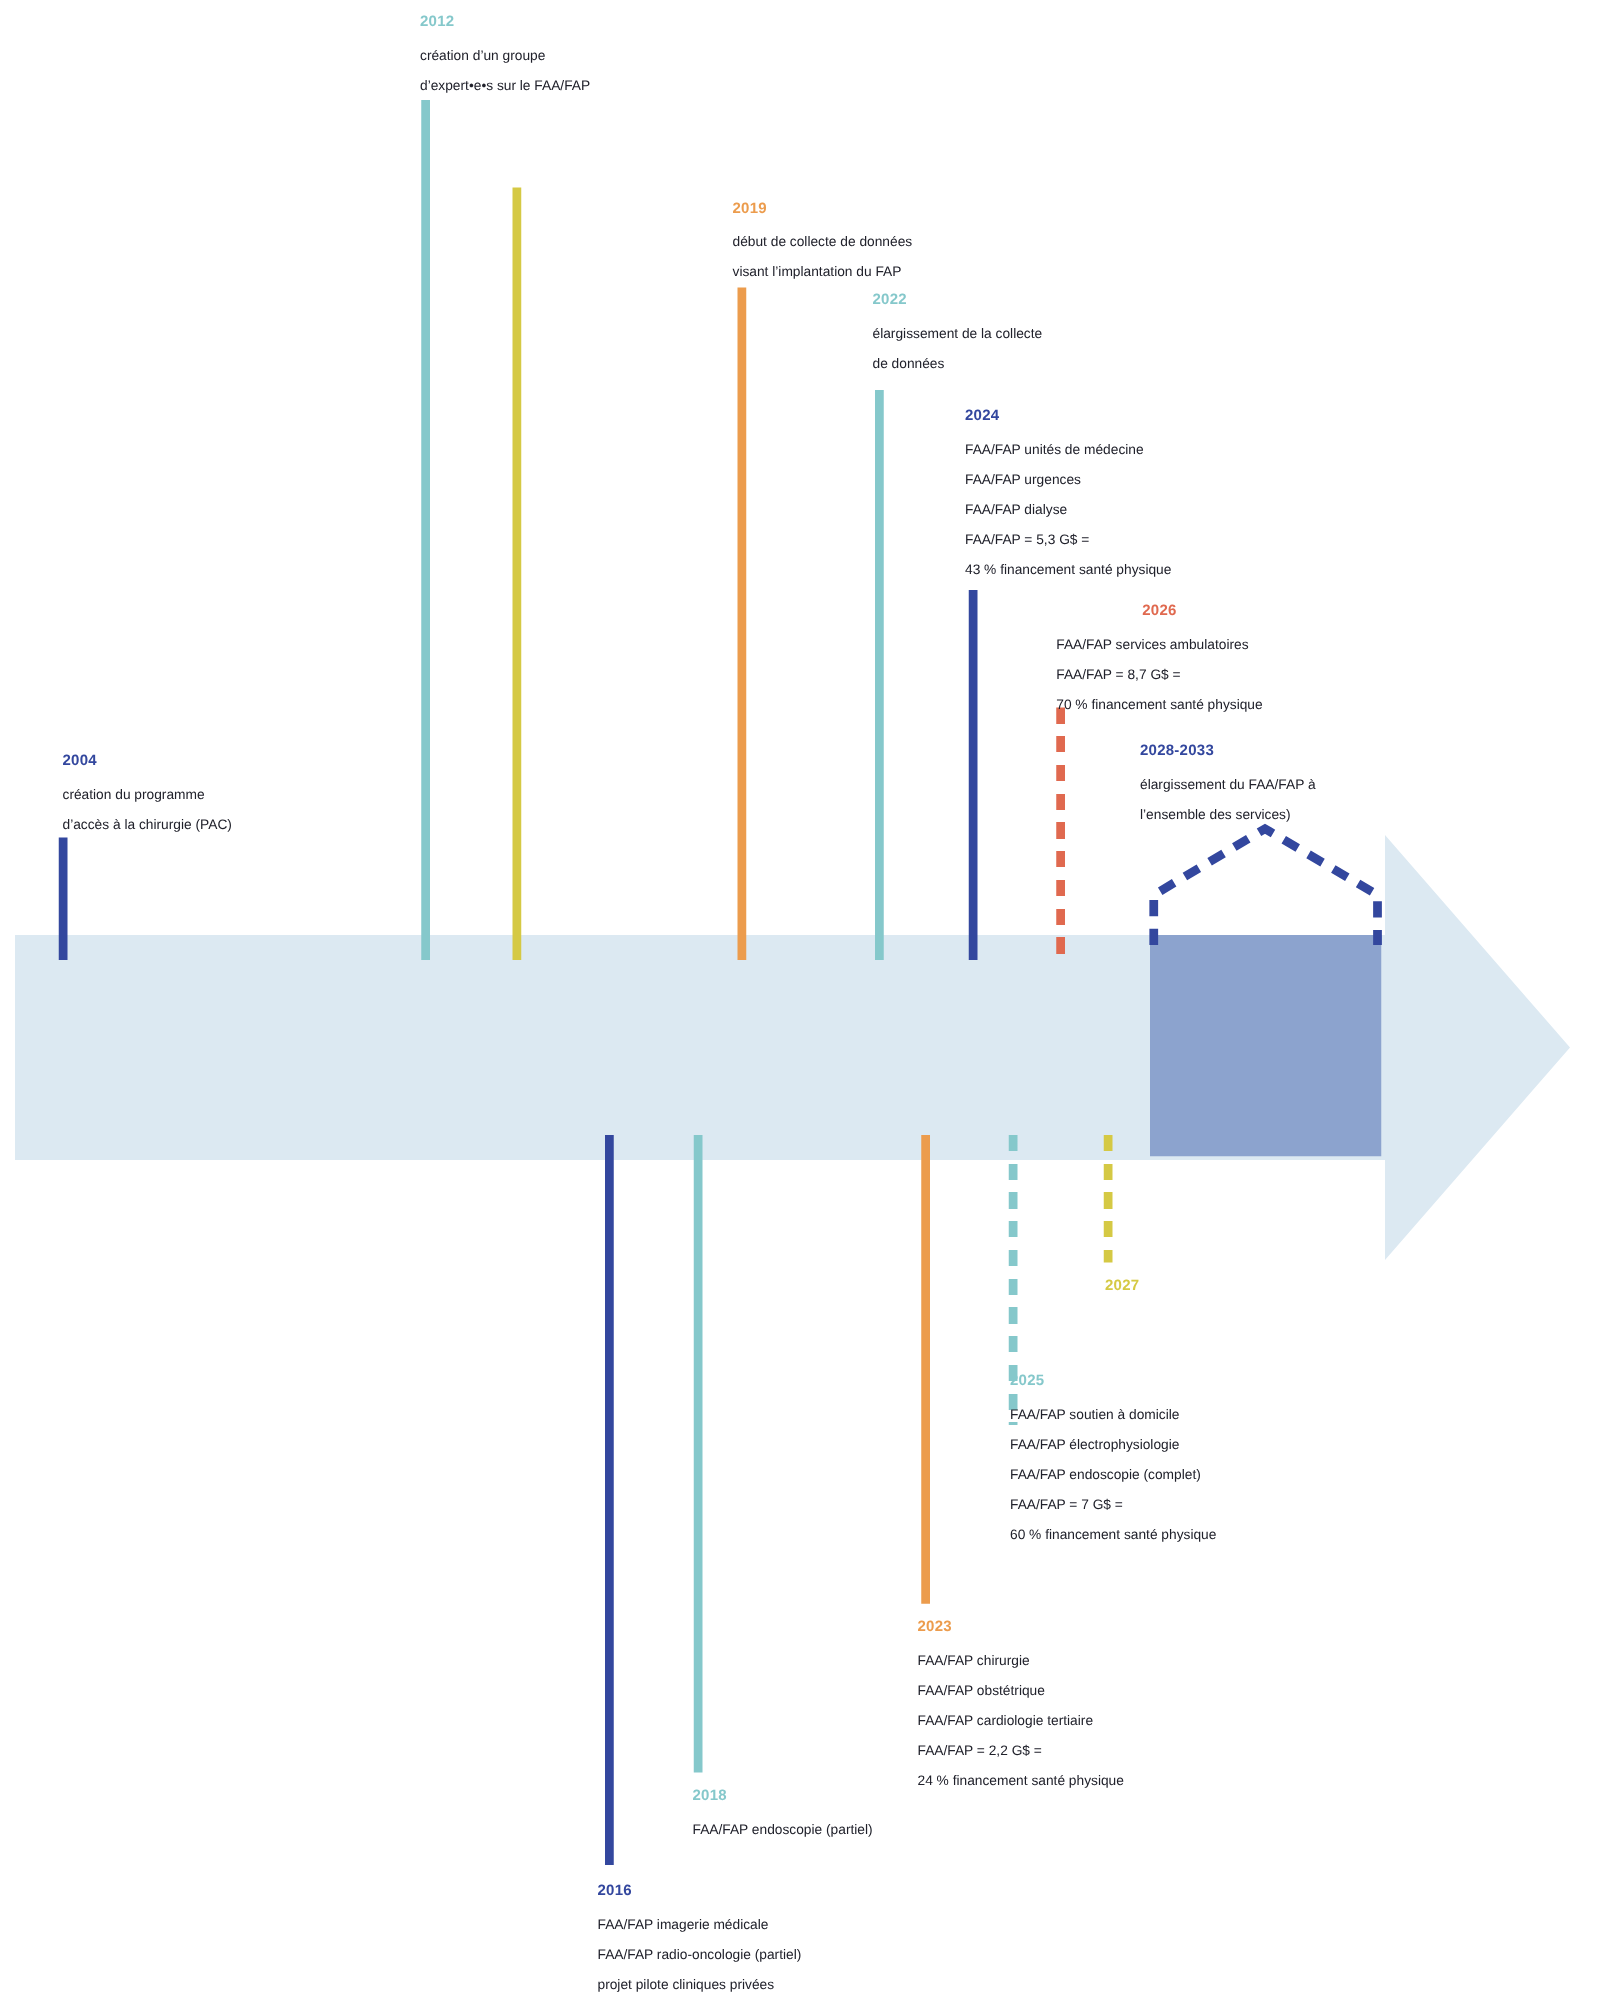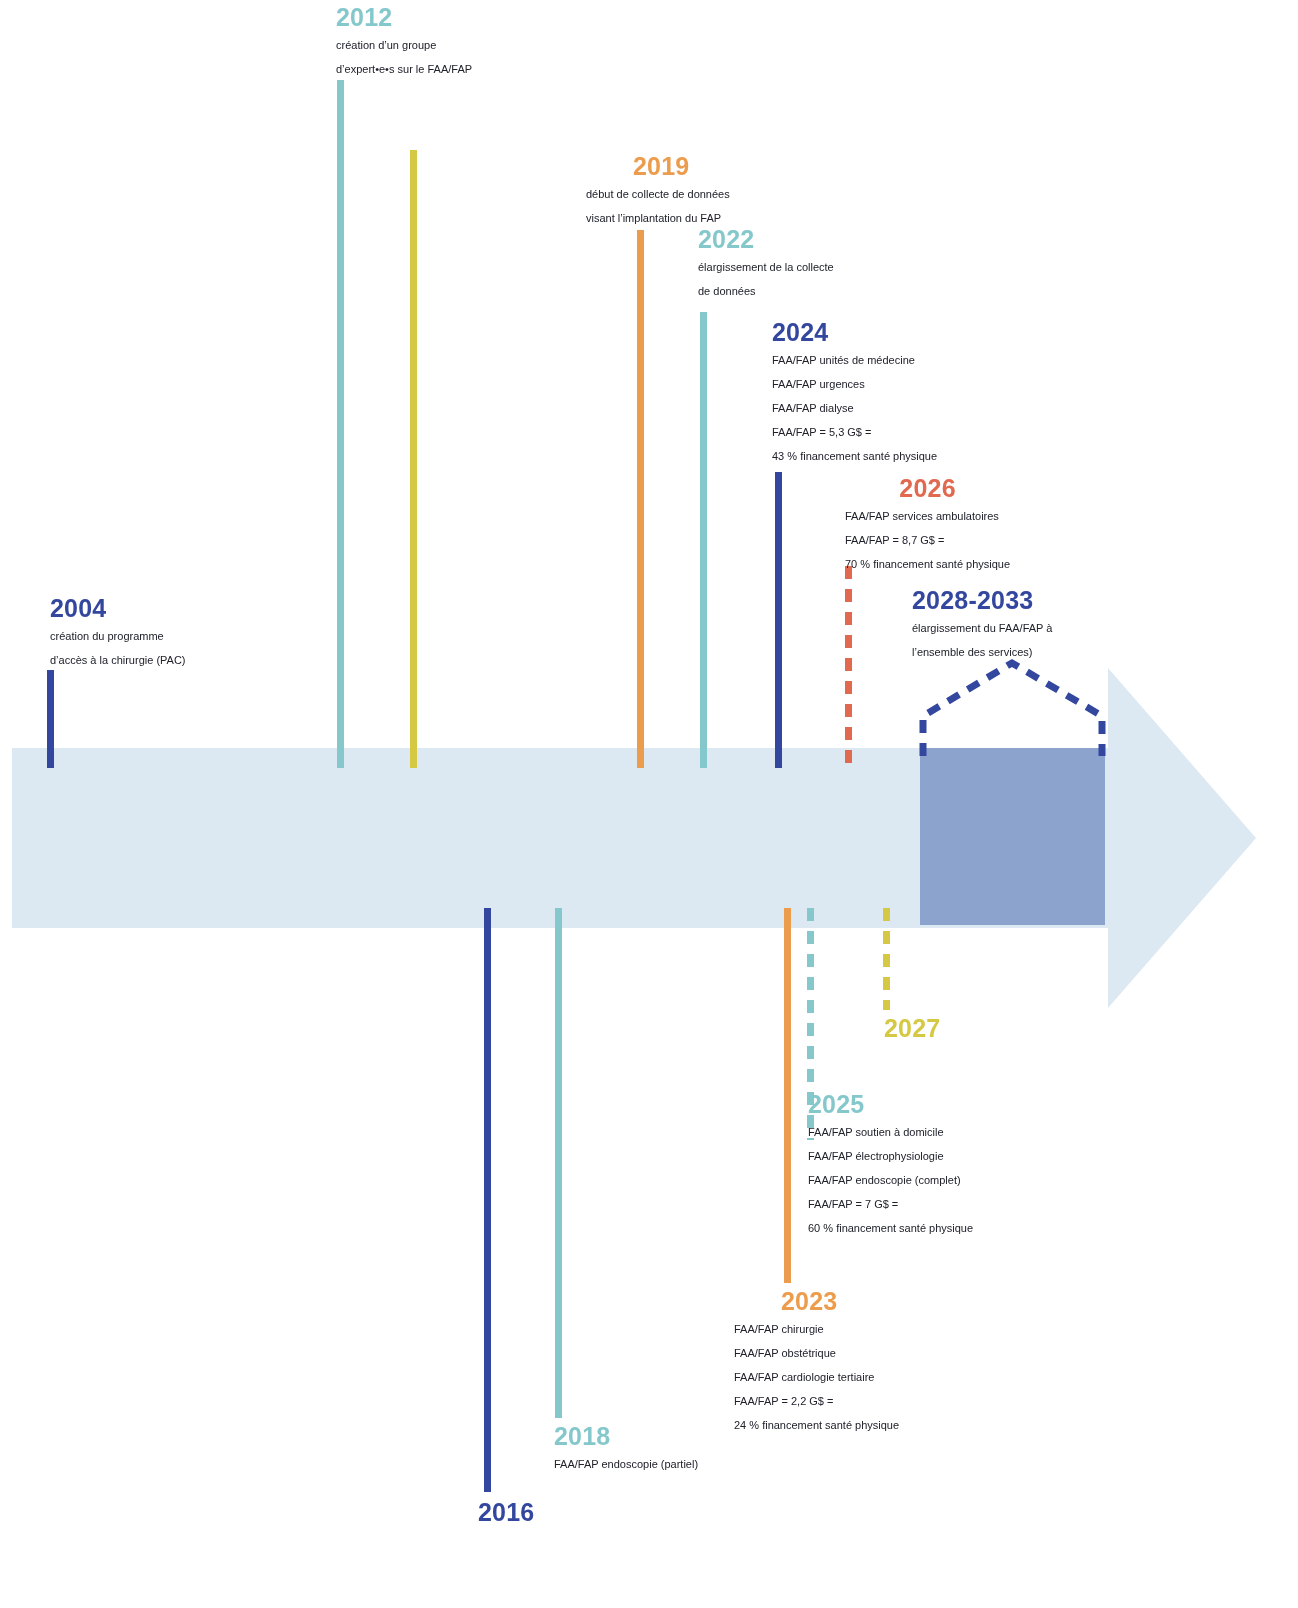--- a/index.html
+++ b/index.html
@@ -12,26 +12,26 @@
     overflow:hidden;
   }
   .layer-svg{position:absolute;left:0;top:0;z-index:1;}
   .arrow-shape{fill:var(--arrow);}
   .range-box{fill:var(--box);}
   .chevron{fill:none;stroke:var(--darkblue);stroke-width:7;stroke-dasharray:13 10;stroke-linejoin:miter;}
   .vline{position:absolute;width:7px;z-index:2;}
   .vline.solid{background:currentColor;}
   .vline.dashed{background:repeating-linear-gradient(to bottom, currentColor 0 13px, transparent 13px 23px);}
   .event{position:absolute;z-index:3;white-space:nowrap;}
-  .year{font-weight:bold;font-size:25px;line-height:24px;margin-bottom:4px;letter-spacing:.2px;}
+  .year{font-weight:bold;font-size:12px;line-height:24px;margin-bottom:4px;letter-spacing:.2px;}
   .desc{font-size:11px;line-height:24px;color:var(--text);}
   .c-db{color:var(--darkblue);}
   .c-tl{color:var(--teal);}
   .c-yl{color:var(--yellow);}
-  .c-or{color:var(--orange);margin-left:47px;}
+  .c-or{color:var(--orange);}
   .c-rd{color:var(--red);text-align:center;}
 </style>
 </head>
 <body>
 
 <div class="canvas">
 
   <svg class="layer-svg" width="1298" height="1608" viewBox="0 0 1298 1608">
     <polygon class="arrow-shape" points="12,748 1108,748 1108,668 1256,838 1108,1008 1108,928 12,928"></polygon>
     <rect class="range-box" x="920" y="748" width="185" height="177"></rect>
@@ -140,15 +140,20 @@
 
   <div class="event" style="left:554px;top:1424px;">
     <div class="year c-tl">2018</div>
     <div class="desc">
       <div>FAA/FAP endoscopie (partiel)</div>
     </div>
   </div>
 
   <div class="event" style="left:478px;top:1500px;">
     <div class="year c-db">2016</div>
+    <div class="desc">
+      <div>FAA/FAP imagerie médicale</div>
+      <div>FAA/FAP radio-oncologie (partiel)</div>
+      <div>projet pilote cliniques privées</div>
+    </div>
   </div>
 
 </div>
 
 </body></html>

